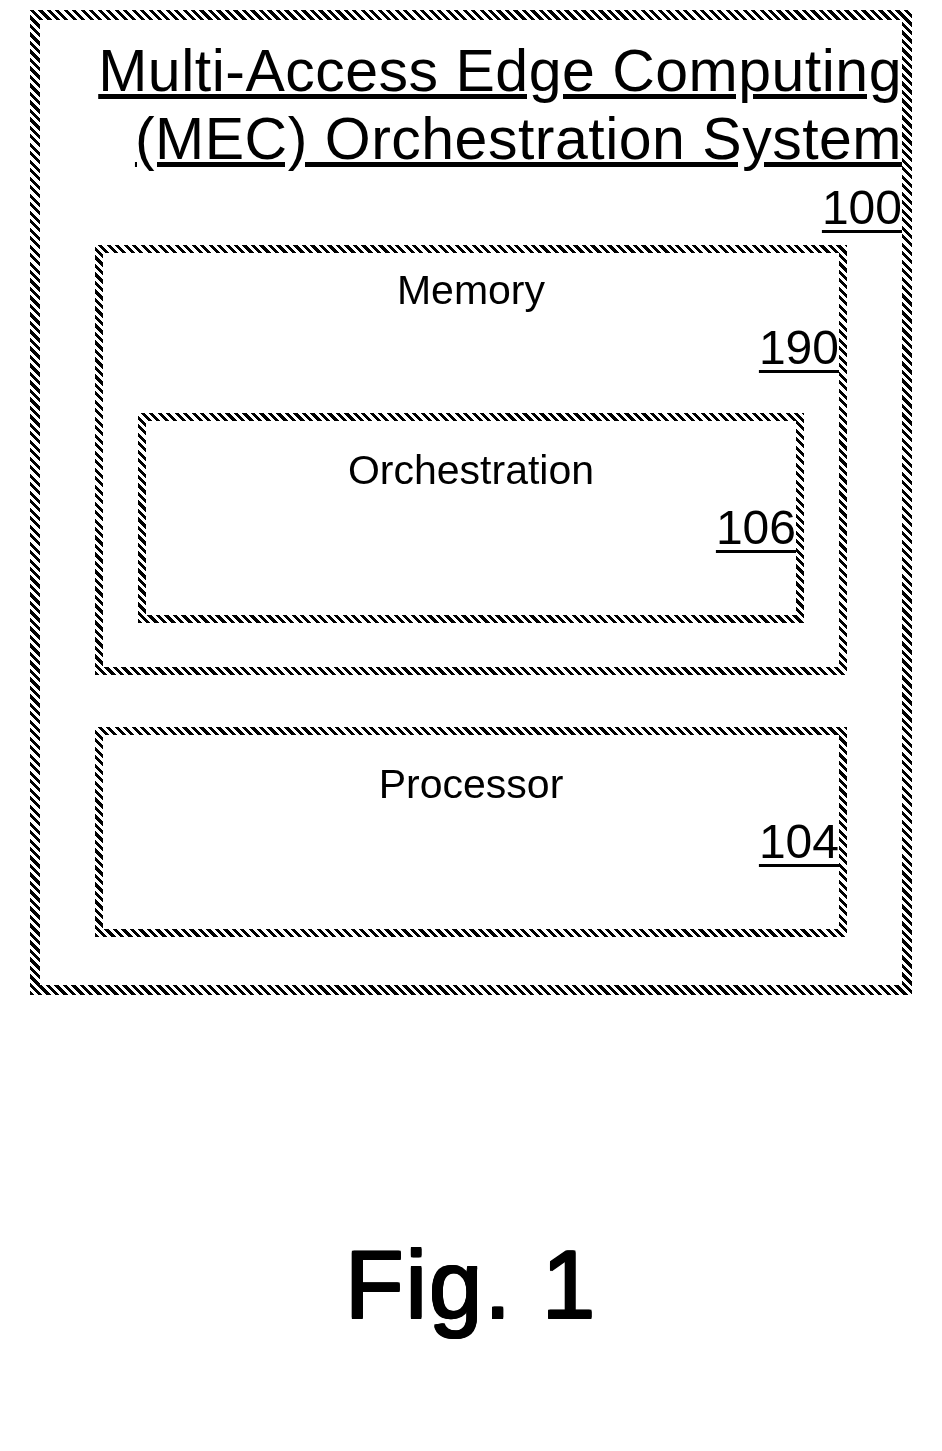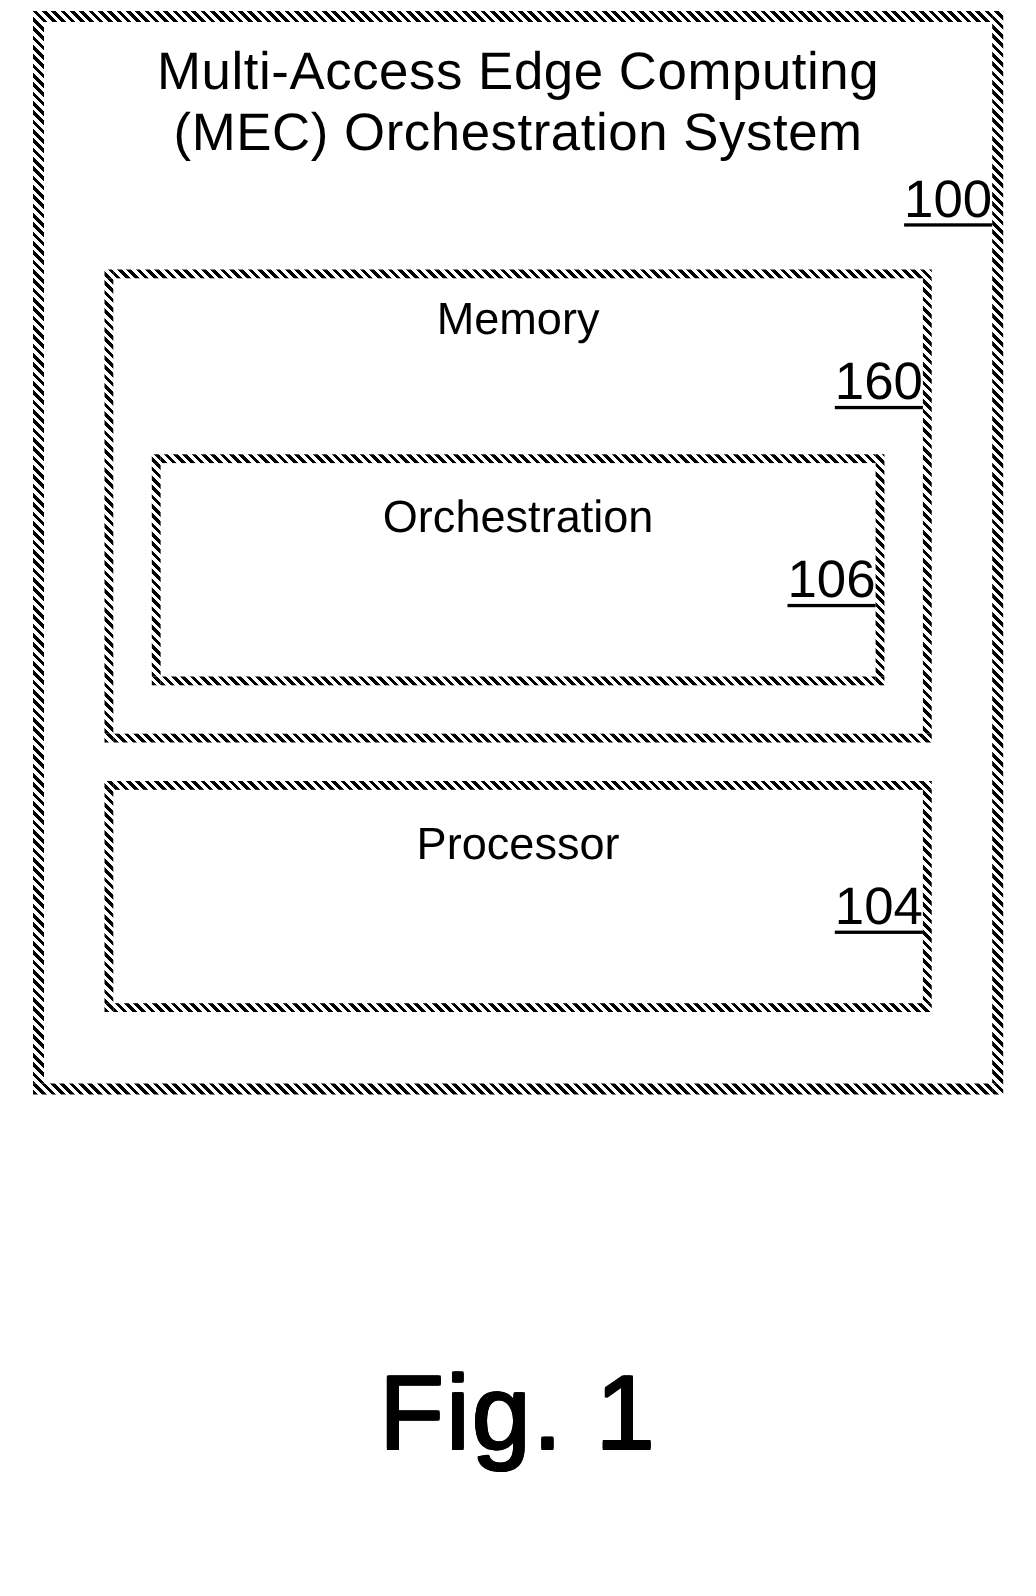--- a/index.html
+++ b/index.html
@@ -26,25 +26,26 @@
     border: 10px solid transparent;
     border-image: repeating-linear-gradient(45deg, #000 0 3px, #fff 3px 6px) 10;
     border-image-slice: 10;
   }
   .hatched-border-thin {
     border: 8px solid transparent;
     border-image: repeating-linear-gradient(45deg, #000 0 3px, #fff 3px 6px) 8;
     border-image-slice: 8;
   }
   .block-title {
-    text-align: center;
-    font-size: 48px;
+    text-align: right;
+    font-size: 59px;
     line-height: 1.15;
     font-weight: 400;
     letter-spacing: 0.5px;
+    text-decoration: underline;
   }
   .block-sub {
     text-align: center;
     font-size: 41px;
     line-height: 1.15;
     font-weight: 400;
   }
   .ref-num {
     text-align: right;
     font-size: 48px;
@@ -86,32 +87,32 @@
     <div class="label-stack" style="top:18px;">
       <div class="block-title">Multi-Access Edge Computing</div>
       <div class="block-title">(MEC) Orchestration System</div>
       <div class="ref-num">100</div>
     </div>
 
     <div class="box hatched-border-thin" style="left:55px; top:225px; width:752px; height:430px;">
 
       <div class="label-stack" style="top:14px;">
         <div class="block-sub">Memory</div>
-        <div class="ref-num">160</div>
+        <div class="ref-num">190</div>
       </div>
 
       <div class="box hatched-border-thin" style="left:35px; top:160px; width:666px; height:210px;">
         <div class="label-stack" style="top:26px;">
           <div class="block-sub">Orchestration</div>
           <div class="ref-num">106</div>
         </div>
       </div>
     </div>
 
-    <div class="box hatched-border-thin" style="left:55px; top:690px; width:752px; height:210px;">
+    <div class="box hatched-border-thin" style="left:55px; top:707px; width:752px; height:210px;">
       <div class="label-stack" style="top:26px;">
         <div class="block-sub">Processor</div>
         <div class="ref-num">104</div>
       </div>
     </div>
 
   </div>
 
   <div class="fig-caption" style="top:1230px;">
     <span>Fig. 1</span>

